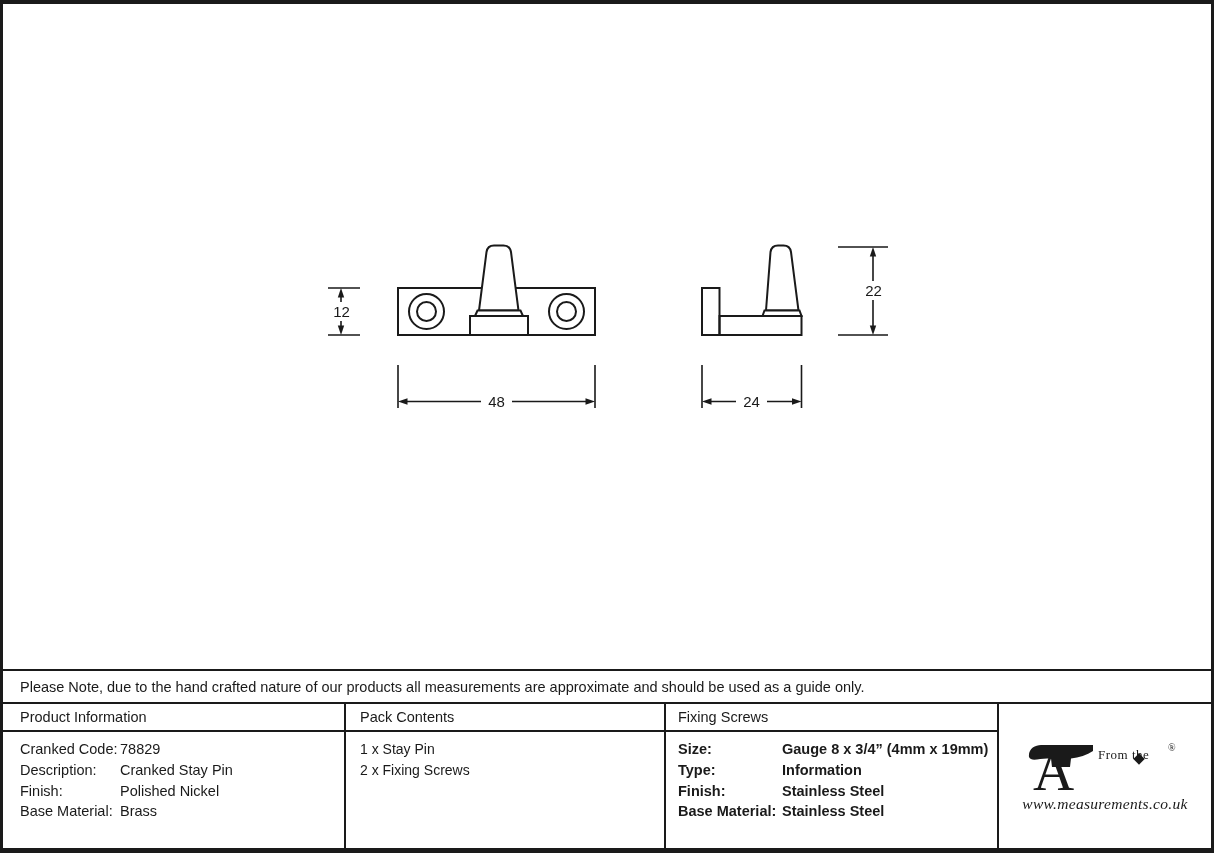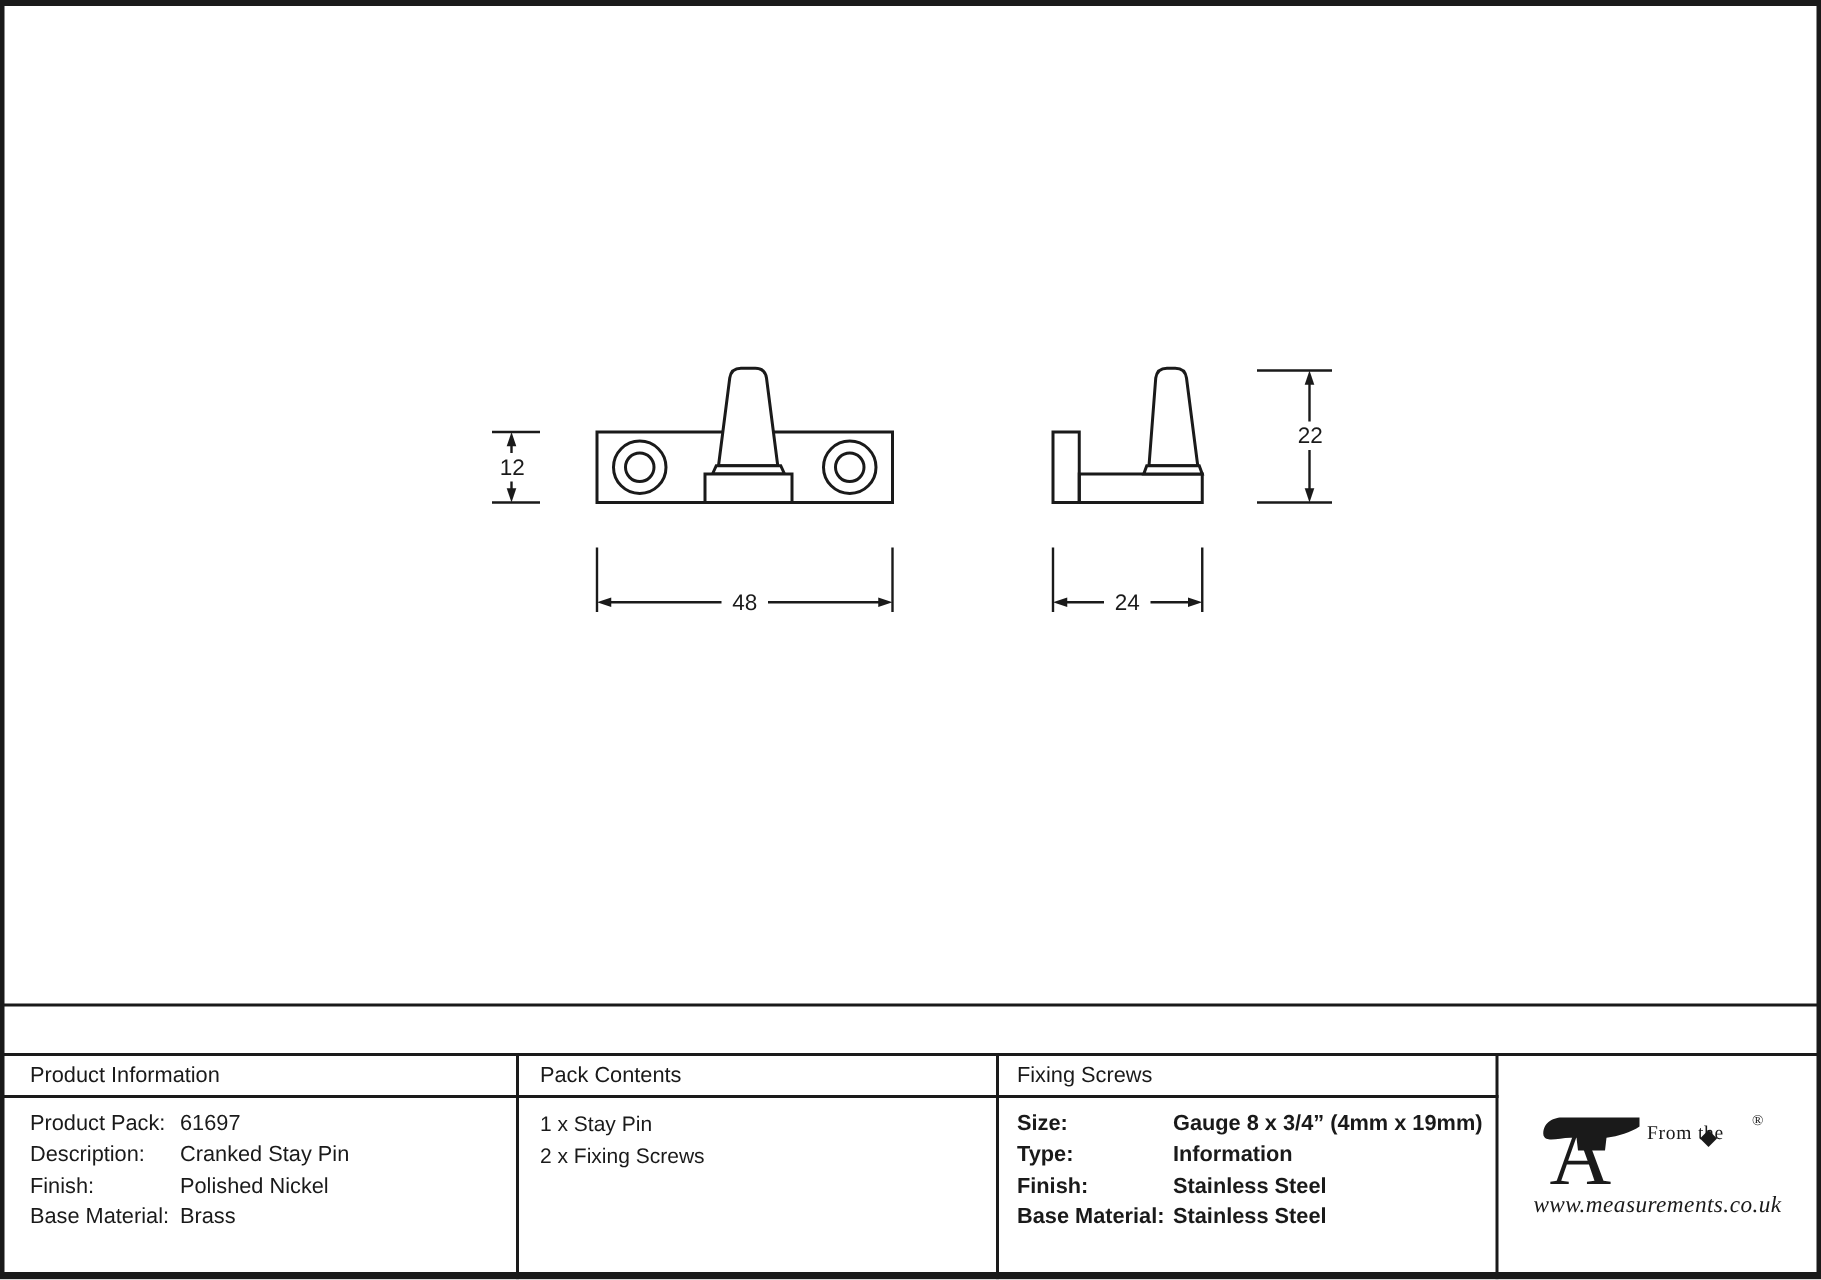--- a/index.html
+++ b/index.html
@@ -145,28 +145,29 @@
     </g>
   </svg>
 
   <div class="hline" id="hline-note-top" style="top:669px;"></div>
   <div class="hline" id="hline-header-top"></div>
   <div class="hline" id="hline-header-bottom"></div>
   <div class="vline" id="vline-col1"></div>
   <div class="vline" id="vline-col2"></div>
   <div class="vline" id="vline-logo"></div>
 
+  <div class="note">Please Note, due to the hand crafted nature of our products all measurements are approximate and should be used as a guide only.</div>
 
   <div class="col-header" id="hdr-product">Product Information</div>
   <div class="col-header" id="hdr-pack">Pack Contents</div>
   <div class="col-header" id="hdr-fixing">Fixing Screws</div>
 
   <div class="kv-grid" id="grid-product">
-    <div>Product Pack:</div>
-    <div>61697</div>
+    <div>Cranked Code:</div>
+    <div>78829</div>
     <div>Description:</div>
     <div>Cranked Stay Pin</div>
     <div>Finish:</div>
     <div>Polished Nickel</div>
     <div>Base Material:</div>
     <div>Brass</div>
   </div>
 
   <div class="list-col">
     <div>1 x Stay Pin</div>

